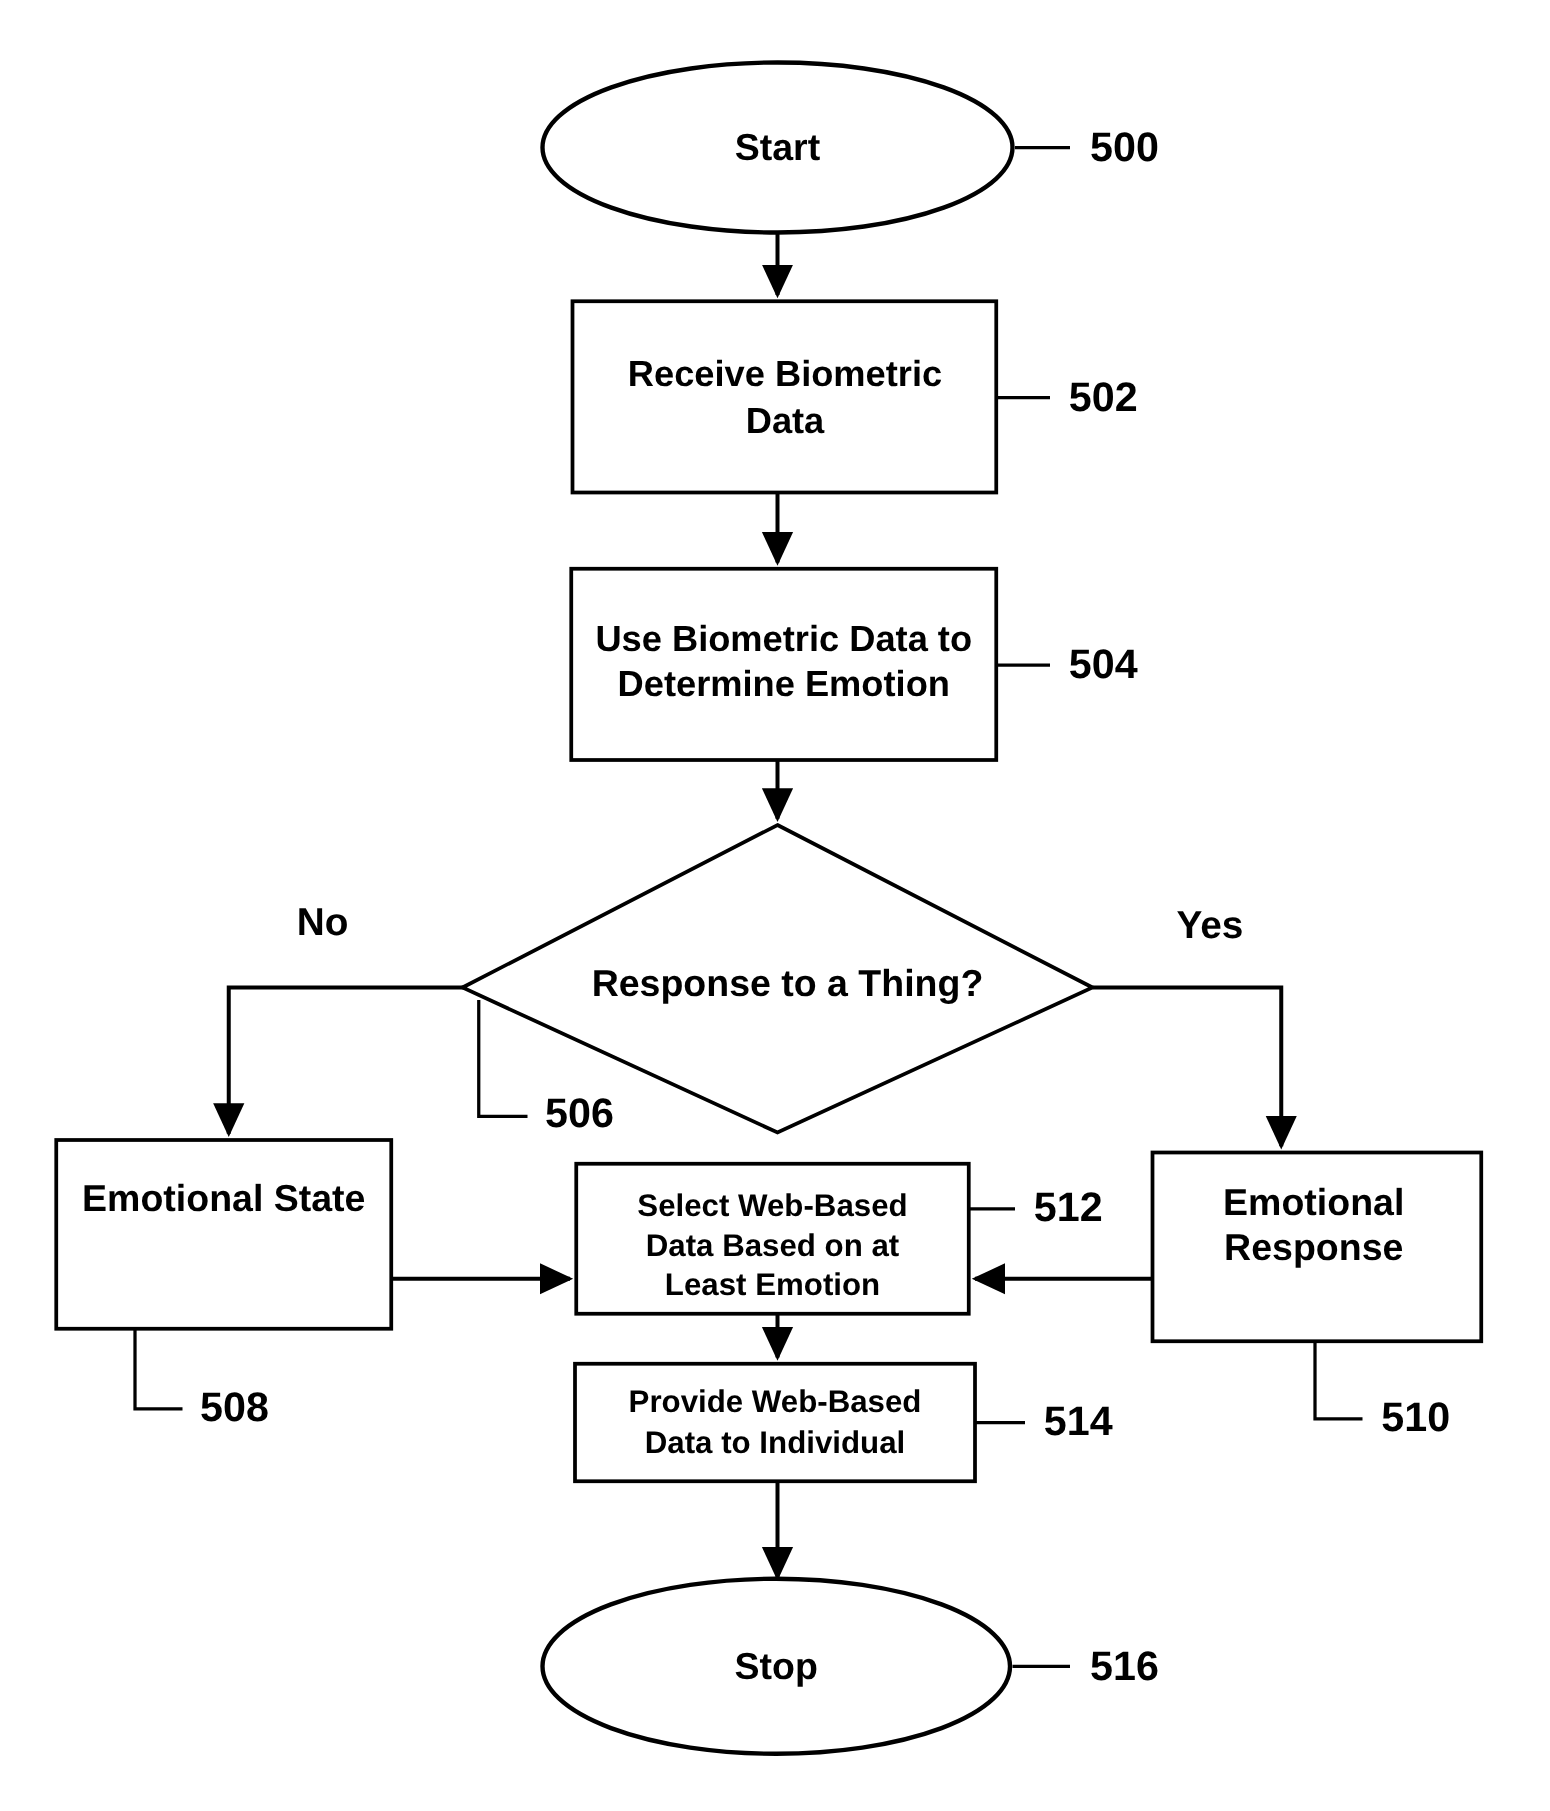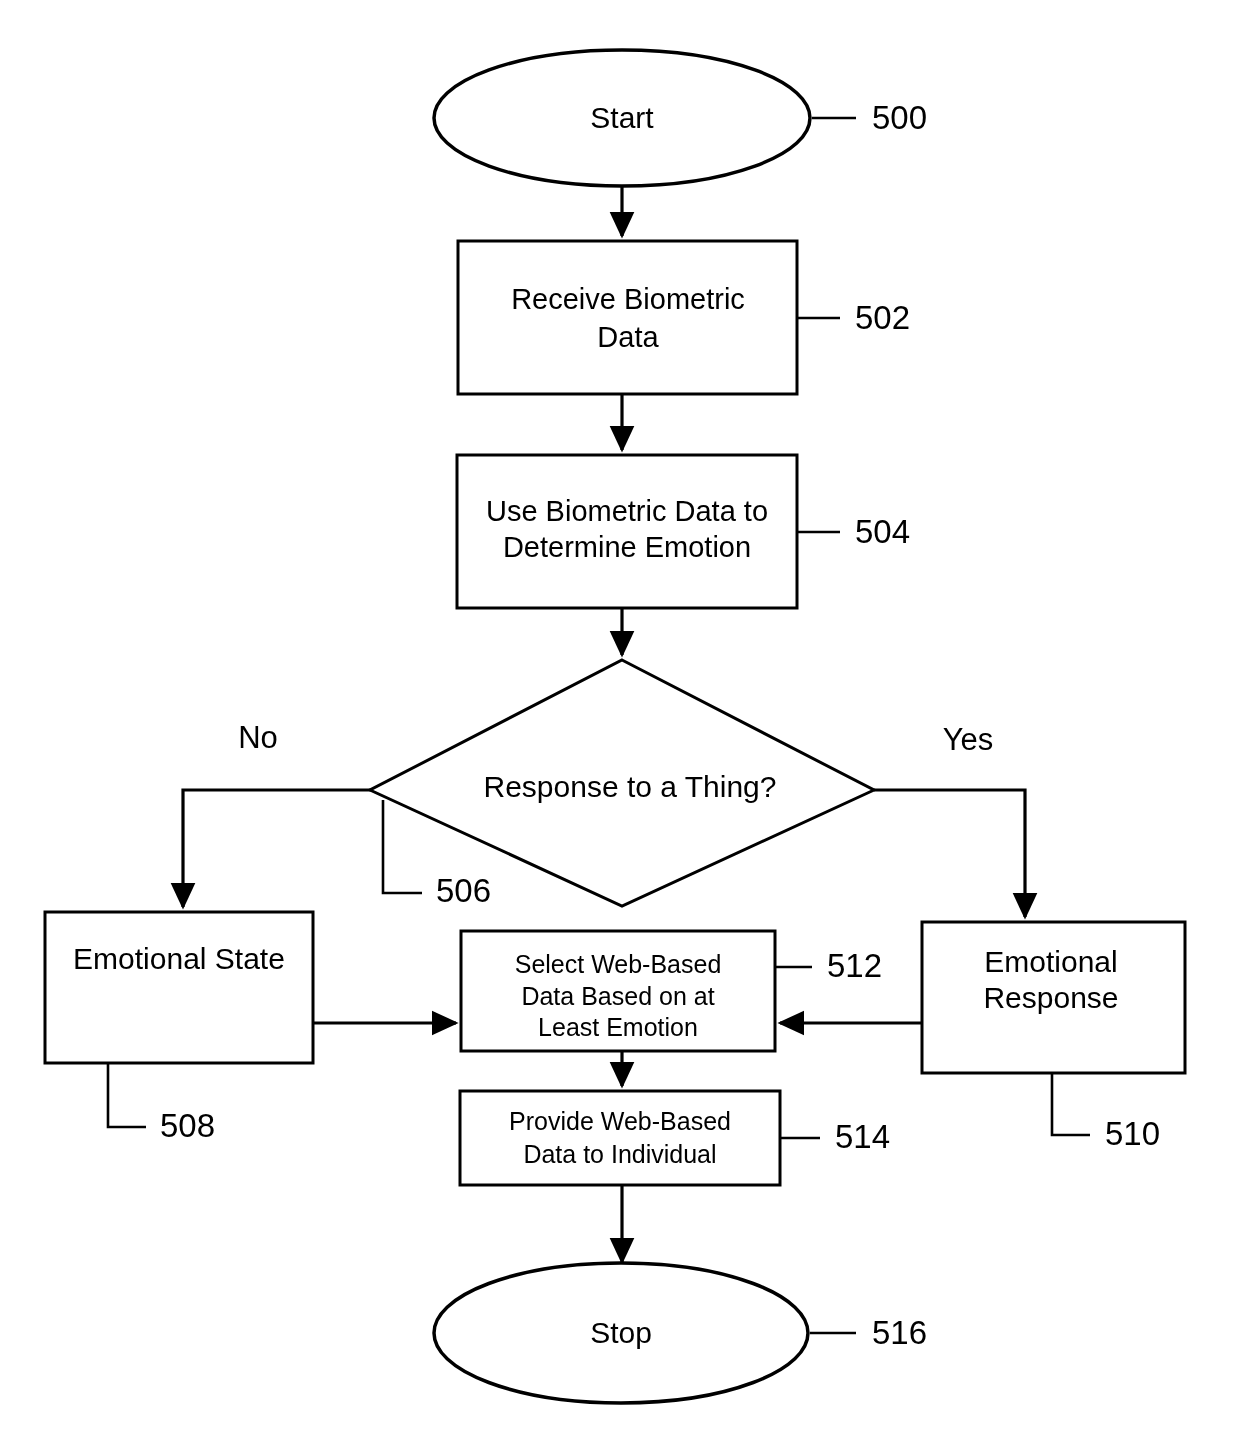--- a/index.html
+++ b/index.html
@@ -10,20 +10,21 @@
   body {
     width: 1240px;
     height: 1449px;
     font-family: "Liberation Sans", sans-serif;
     overflow: hidden;
   }
   #flowchart-root {
     position: relative;
     width: 1000px;
     height: 1449px;
+    font-weight: bold;
   }
   svg#diagram {
     display: block;
     width: 1240px;
     height: 1449px;
   }
   .node-shape {
     fill: #ffffff;
     stroke: #000000;
     stroke-width: 3;

